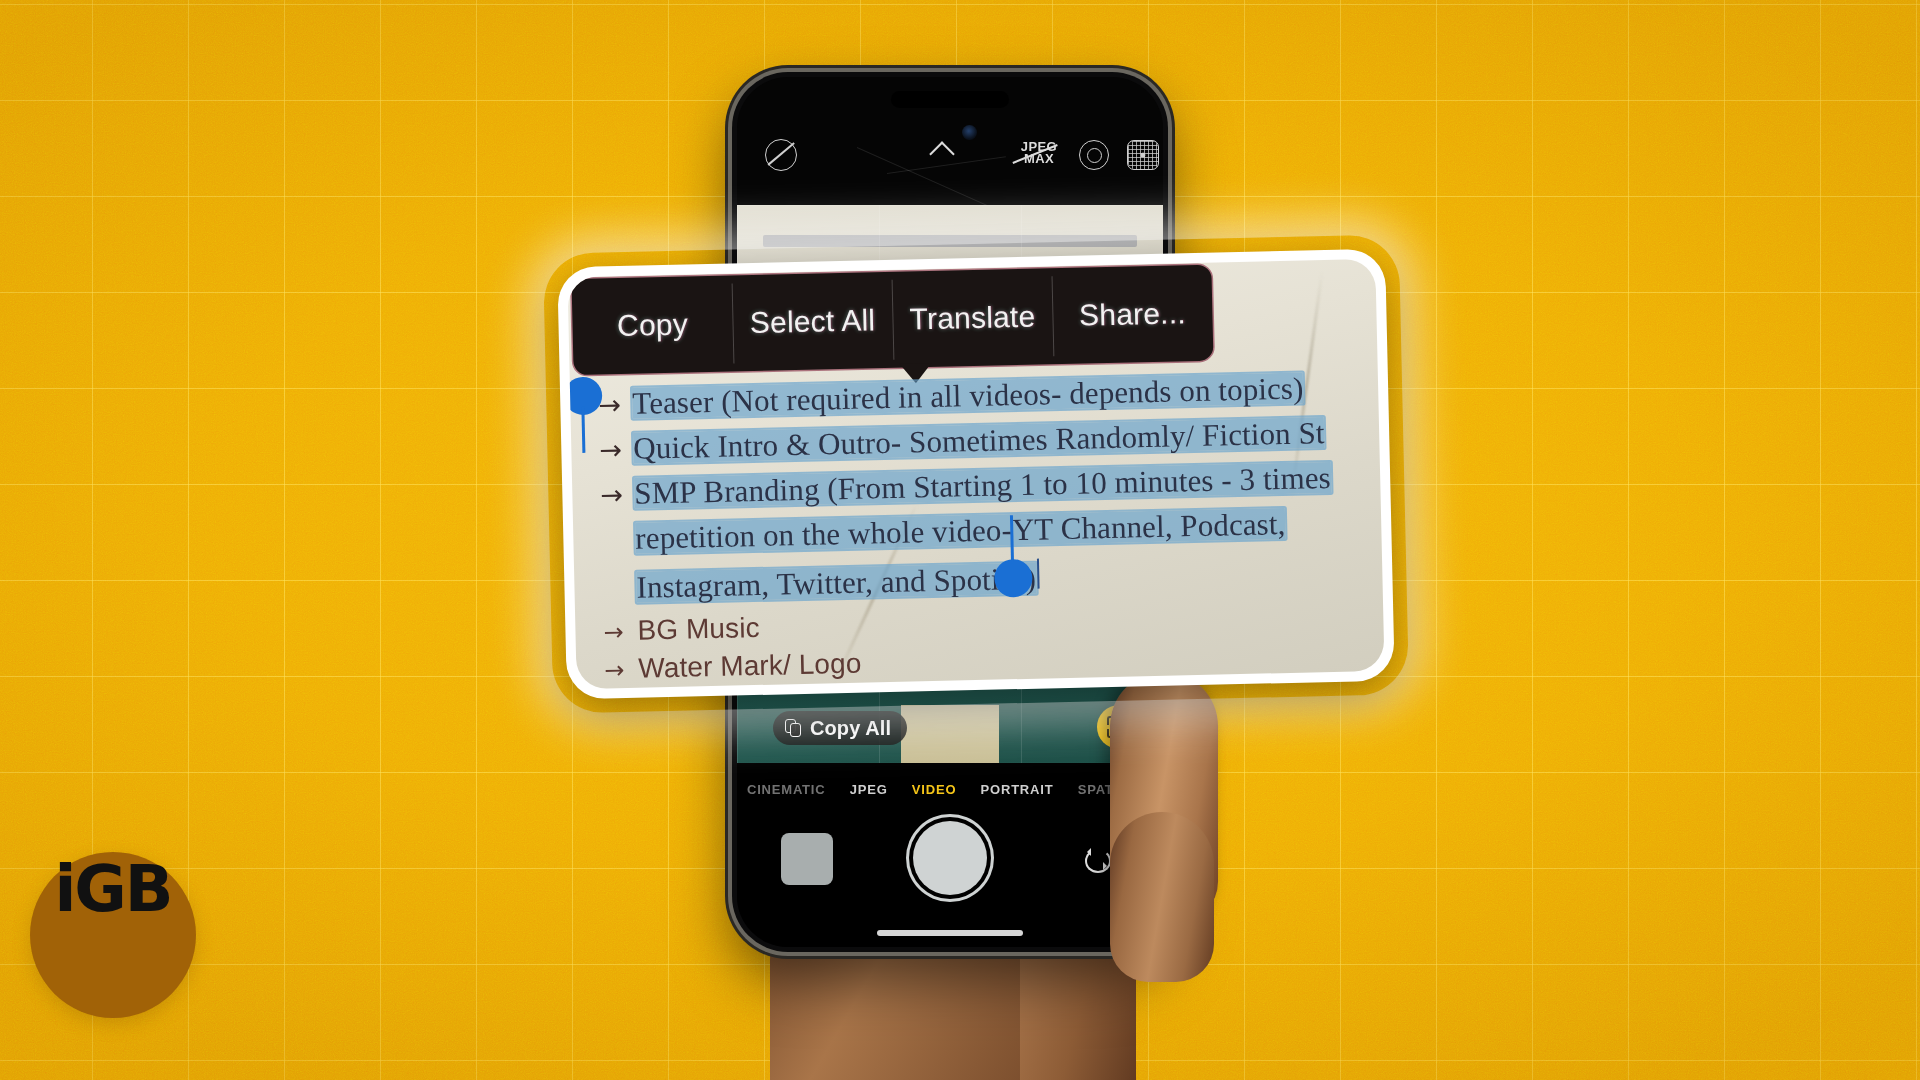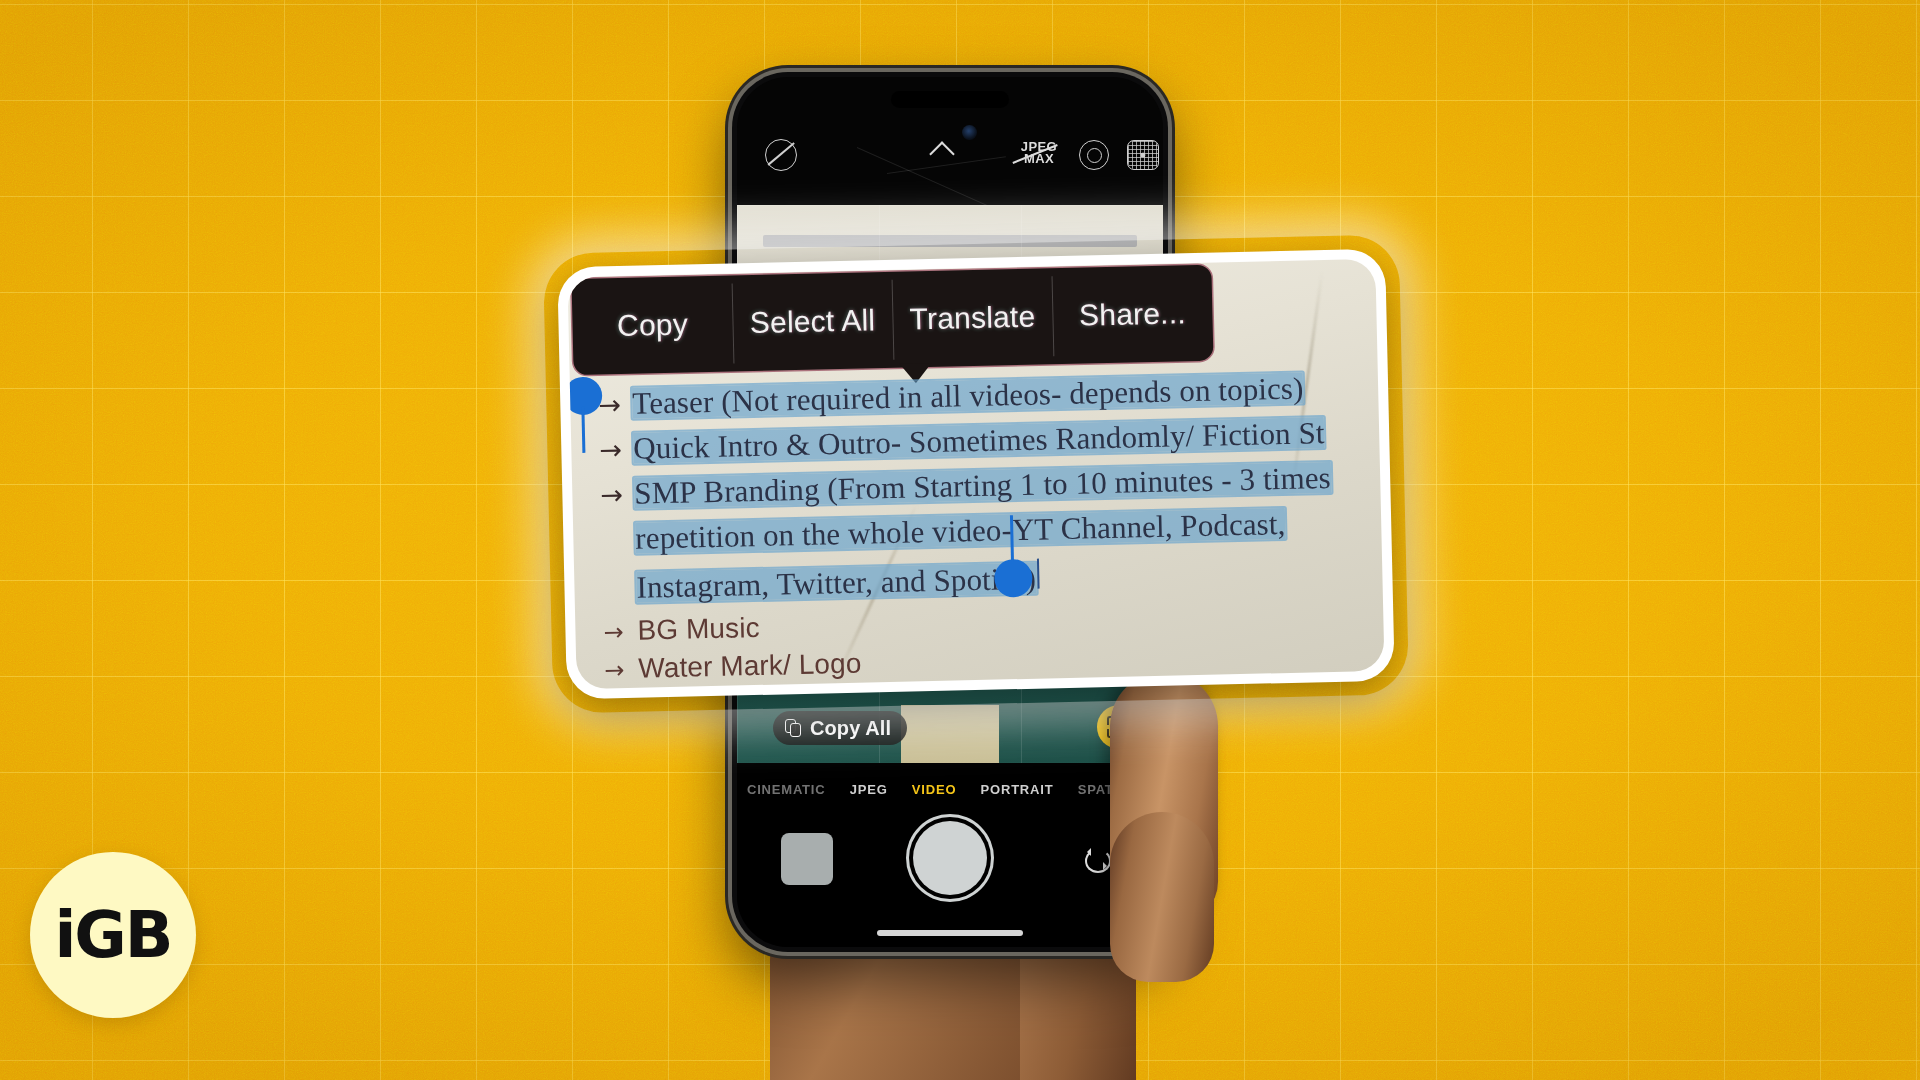--- a/index.html
+++ b/index.html
@@ -161,22 +161,22 @@
 
   
   .handle{position:absolute;width:38px;height:38px;border-radius:50%;background:#1a6fd4;}
   .handle .stem{position:absolute;width:3px;background:#1a6fd4;}
   .h-start{left:-6px;top:100px;}
   .h-start .stem{left:17px;top:30px;height:46px;}
   .h-end{left:420px;top:292px;}
   .h-end .stem{left:17px;top:-44px;height:48px;}
 
   
-  .logo{position:absolute;left:30px;bottom:62px;width:166px;height:166px;border-radius:50%;background:#fef9c3;
-      display:flex;align-items:center;justify-content:center;box-shadow:0 6px 18px rgba(120,80,0,.25);}
+  .logo{position:absolute;left:30px;bottom:62px;width:166px;height:166px;border-radius:50%;background:#a16207;
+      display:flex;justify-content:center;box-shadow:0 6px 18px rgba(120,80,0,.25);}
   .logo span{font-family:"DejaVu Sans",sans-serif;font-weight:900;font-size:64px;color:#111;letter-spacing:-2px;}
 </style>
 </head>
 <body>
 
 <div id="stage">
 
   <div class="bg-grid"></div>
   <div class="bg-vign"></div>
   <svg class="bg-noise" width="1920" height="1080">

